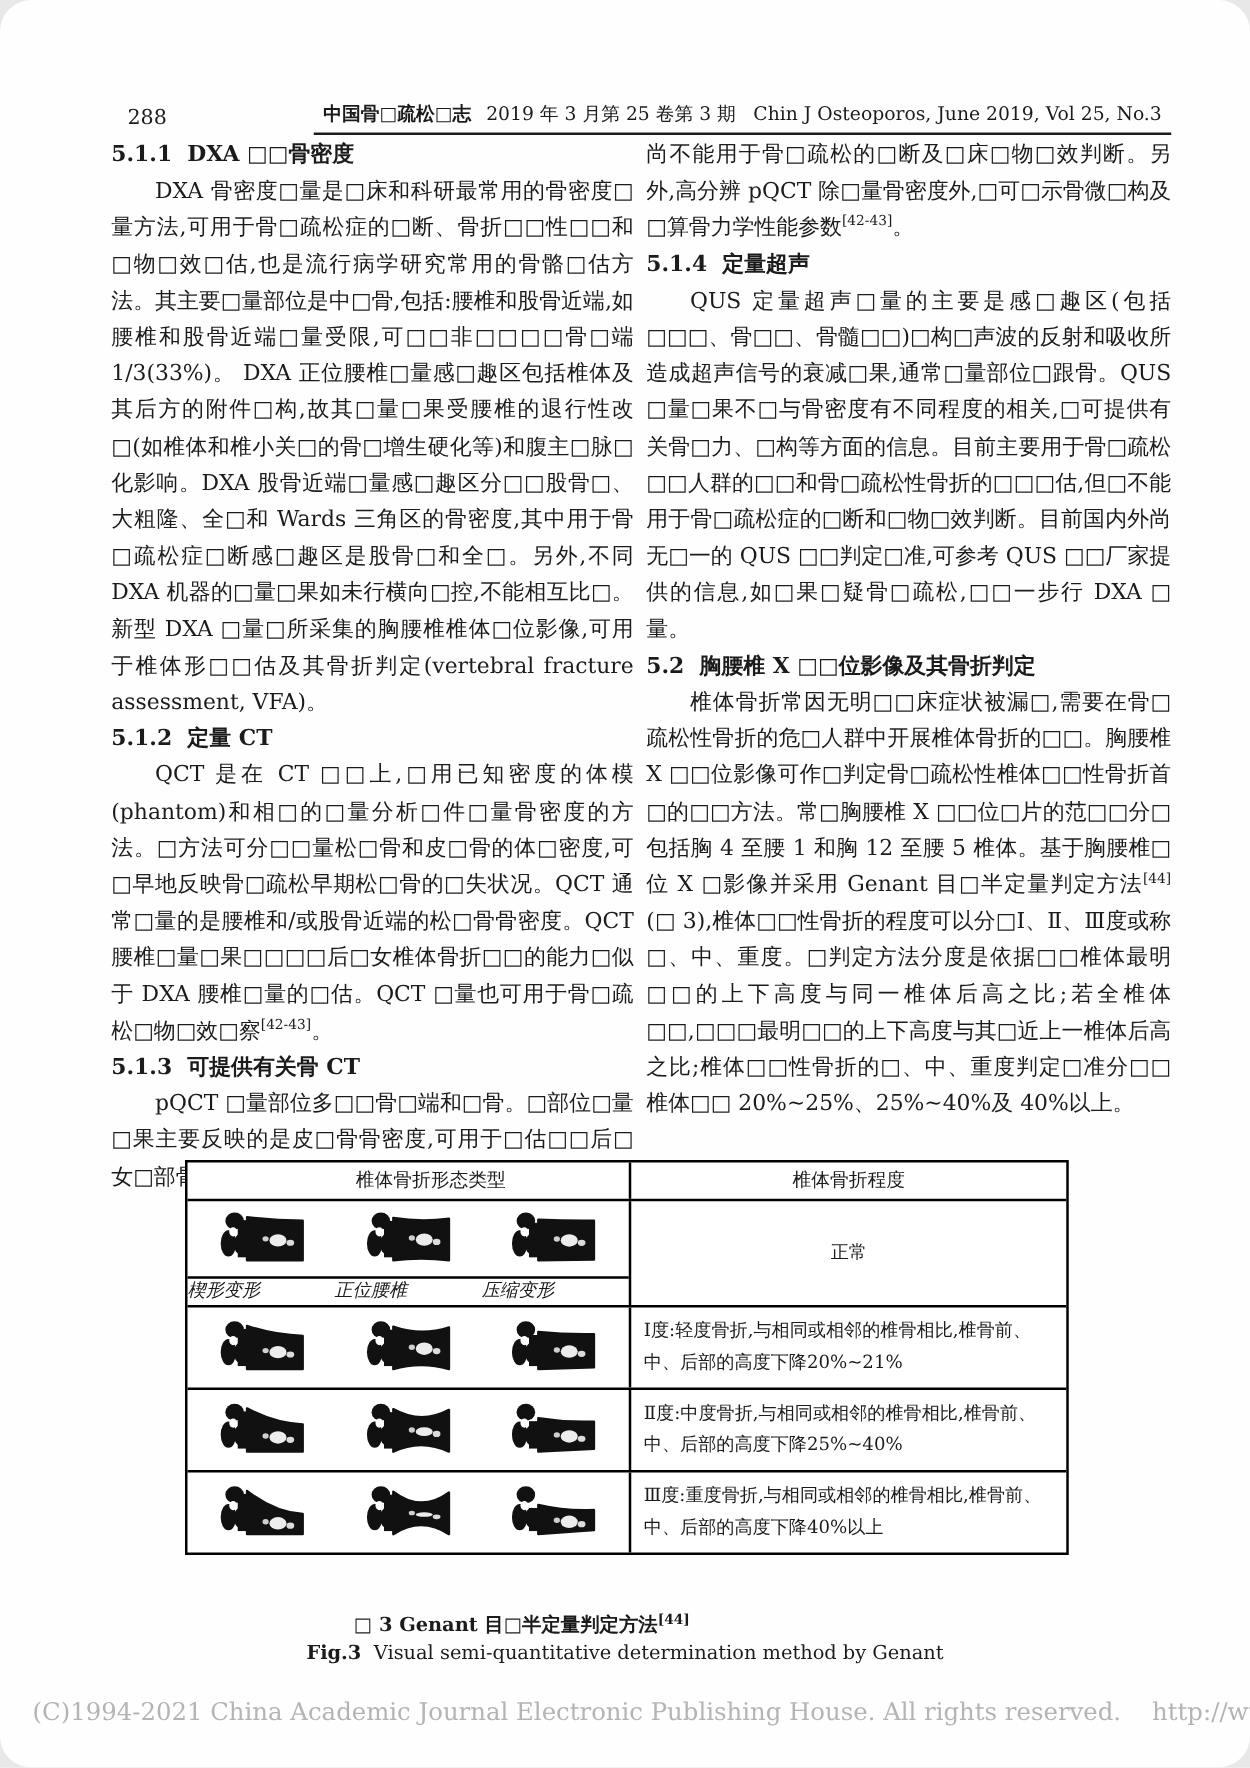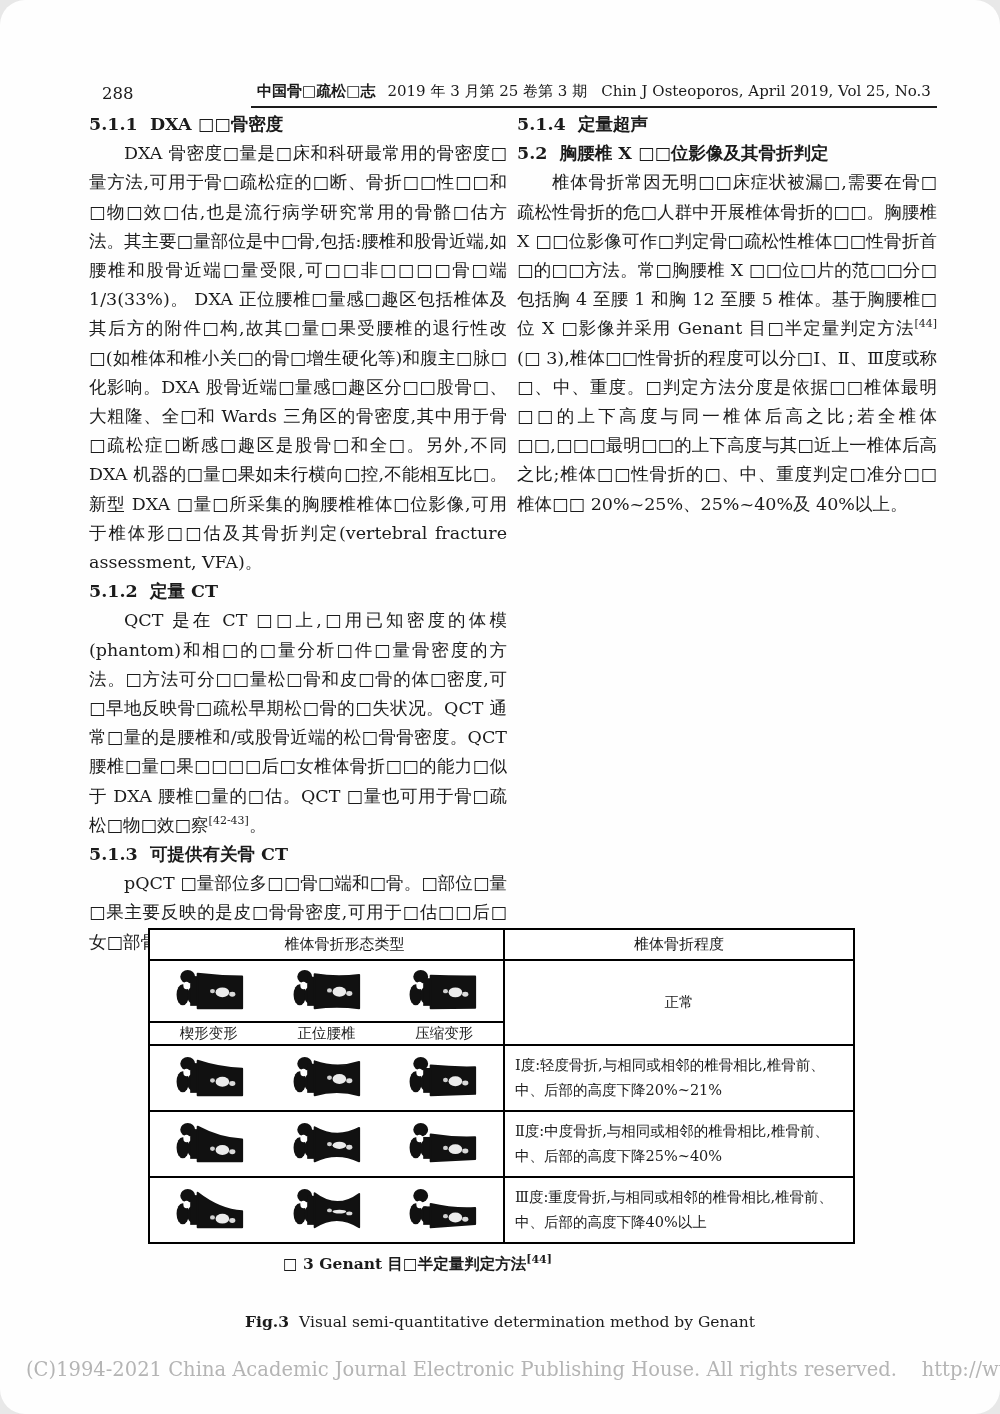--- a/index.html
+++ b/index.html
@@ -28,55 +28,57 @@
   .thead{display:flex;height:29px;}
   .th{display:flex;align-items:center;justify-content:center;font-size:15px;}
   .th-left{width:355px;border-right:2px solid #000;box-sizing:border-box;padding-left:36px;}
   .th-right{flex:1;}
   .trow{display:flex;border-top:2px solid #000;}
   .tleft{width:355px;border-right:2px solid #000;box-sizing:border-box;display:flex;flex-direction:column;}
   .timgs{display:flex;align-items:center;justify-content:space-between;padding:2px 8px;flex:1;box-sizing:border-box;}
   .timgs svg{width:104px;height:52px;}
   .trow-first .timgs{height:60px;flex:none;}
   .tlabels{display:flex;border-top:2px solid #000;height:21px;align-items:center;}
-  .tlabels span{flex:1;text-align:center;font-size:14.5px;}
+  .tlabels span{flex:1;text-align:left;font-size:14.5px;font-style:italic;}
   .trow-g{height:64px;}
   .tright{flex:1;display:flex;align-items:center;padding:4px 10px;box-sizing:border-box;text-align:left;}
   .tcenter{justify-content:center;text-align:right;}
 
   
-  .caption-cn{position:absolute;top:1254px;left:0;width:835px;text-align:center;
+  .caption-cn{position:absolute;top:1290px;left:0;width:835px;text-align:center;
               font-size:15.5px;font-weight:700;}
   .caption-en{position:absolute;top:1312px;left:0;width:1000px;text-align:center;font-size:15.5px;}
   .caption-en b{margin-right:10px;}
 
   
   .footer{position:absolute;left:26px;top:1358px;font-size:19.5px;color:#b4b4b4;white-space:pre;}
 </style>
 </head>
 <body>
 
 <div class="page">
 
   <span class="pagenum">288</span>
   <div class="jline">
-    <span class="jname">中国骨□疏松□志</span><span class="jissue">2019 年 3 月第 25 卷第 3 期</span><span>Chin J Osteoporos, April 2019, Vol 25, No.3</span>
+    <span class="jname">中国骨□疏松□志</span><span class="jissue">2019 年 3 月第 25 卷第 3 期</span><span>Chin J Osteoporos, June 2019, Vol 25, No.3</span>
   </div>
 
   <div class="col col-left">
     <h4>5.1.1  DXA □□骨密度</h4>
     <p class="indent">DXA 骨密度□量是□床和科研最常用的骨密度□量方法,可用于骨□疏松症的□断、骨折□□性□□和□物□效□估,也是流行病学研究常用的骨骼□估方法。其主要□量部位是中□骨,包括:腰椎和股骨近端,如腰椎和股骨近端□量受限,可□□非□□□□骨□端 1/3(33%)。 DXA 正位腰椎□量感□趣区包括椎体及其后方的附件□构,故其□量□果受腰椎的退行性改□(如椎体和椎小关□的骨□增生硬化等)和腹主□脉□化影响。DXA 股骨近端□量感□趣区分□□股骨□、大粗隆、全□和 Wards 三角区的骨密度,其中用于骨□疏松症□断感□趣区是股骨□和全□。另外,不同 DXA 机器的□量□果如未行横向□控,不能相互比□。新型 DXA □量□所采集的胸腰椎椎体□位影像,可用于椎体形□□估及其骨折判定(vertebral fracture assessment, VFA)。</p>
     <h4>5.1.2  定量 CT</h4>
     <p class="indent">QCT 是在 CT □□上,□用已知密度的体模(phantom)和相□的□量分析□件□量骨密度的方法。□方法可分□□量松□骨和皮□骨的体□密度,可□早地反映骨□疏松早期松□骨的□失状况。QCT 通常□量的是腰椎和/或股骨近端的松□骨骨密度。QCT 腰椎□量□果□□□□后□女椎体骨折□□的能力□似于 DXA 腰椎□量的□估。QCT □量也可用于骨□疏松□物□效□察<sup>[42-43]</sup>。</p>
     <h4>5.1.3  可提供有关骨 CT</h4>
     <p class="indent">pQCT □量部位多□□骨□端和□骨。□部位□量□果主要反映的是皮□骨骨密度,可用于□估□□后□女□部骨折的□□。因目前无□断□准,</p>
   </div>
 
   <div class="col col-right">
+    <p>尚不能用于骨□疏松的□断及□床□物□效判断。另外,高分辨 pQCT 除□量骨密度外,□可□示骨微□构及□算骨力学性能参数<sup>[42-43]</sup>。</p>
     <h4>5.1.4  定量超声</h4>
+    <p class="indent">QUS 定量超声□量的主要是感□趣区(包括□□□、骨□□、骨髓□□)□构□声波的反射和吸收所造成超声信号的衰减□果,通常□量部位□跟骨。QUS □量□果不□与骨密度有不同程度的相关,□可提供有关骨□力、□构等方面的信息。目前主要用于骨□疏松□□人群的□□和骨□疏松性骨折的□□□估,但□不能用于骨□疏松症的□断和□物□效判断。目前国内外尚无□一的 QUS □□判定□准,可参考 QUS □□厂家提供的信息,如□果□疑骨□疏松,□□一步行 DXA □量。</p>
     <h4>5.2  胸腰椎 X □□位影像及其骨折判定</h4>
     <p class="indent">椎体骨折常因无明□□床症状被漏□,需要在骨□疏松性骨折的危□人群中开展椎体骨折的□□。胸腰椎 X □□位影像可作□判定骨□疏松性椎体□□性骨折首□的□□方法。常□胸腰椎 X □□位□片的范□□分□包括胸 4 至腰 1 和胸 12 至腰 5 椎体。基于胸腰椎□位 X □影像并采用 Genant 目□半定量判定方法<sup>[44]</sup>(□ 3),椎体□□性骨折的程度可以分□Ⅰ、Ⅱ、Ⅲ度或称□、中、重度。□判定方法分度是依据□□椎体最明□□的上下高度与同一椎体后高之比;若全椎体□□,□□□最明□□的上下高度与其□近上一椎体后高之比;椎体□□性骨折的□、中、重度判定□准分□□椎体□□ 20%~25%、25%~40%及 40%以上。</p>
   </div>
 
   <div class="figure-table">
     <div class="thead">
       <div class="th th-left">椎体骨折形态类型</div>
       <div class="th th-right">椎体骨折程度</div>
     </div>
 

